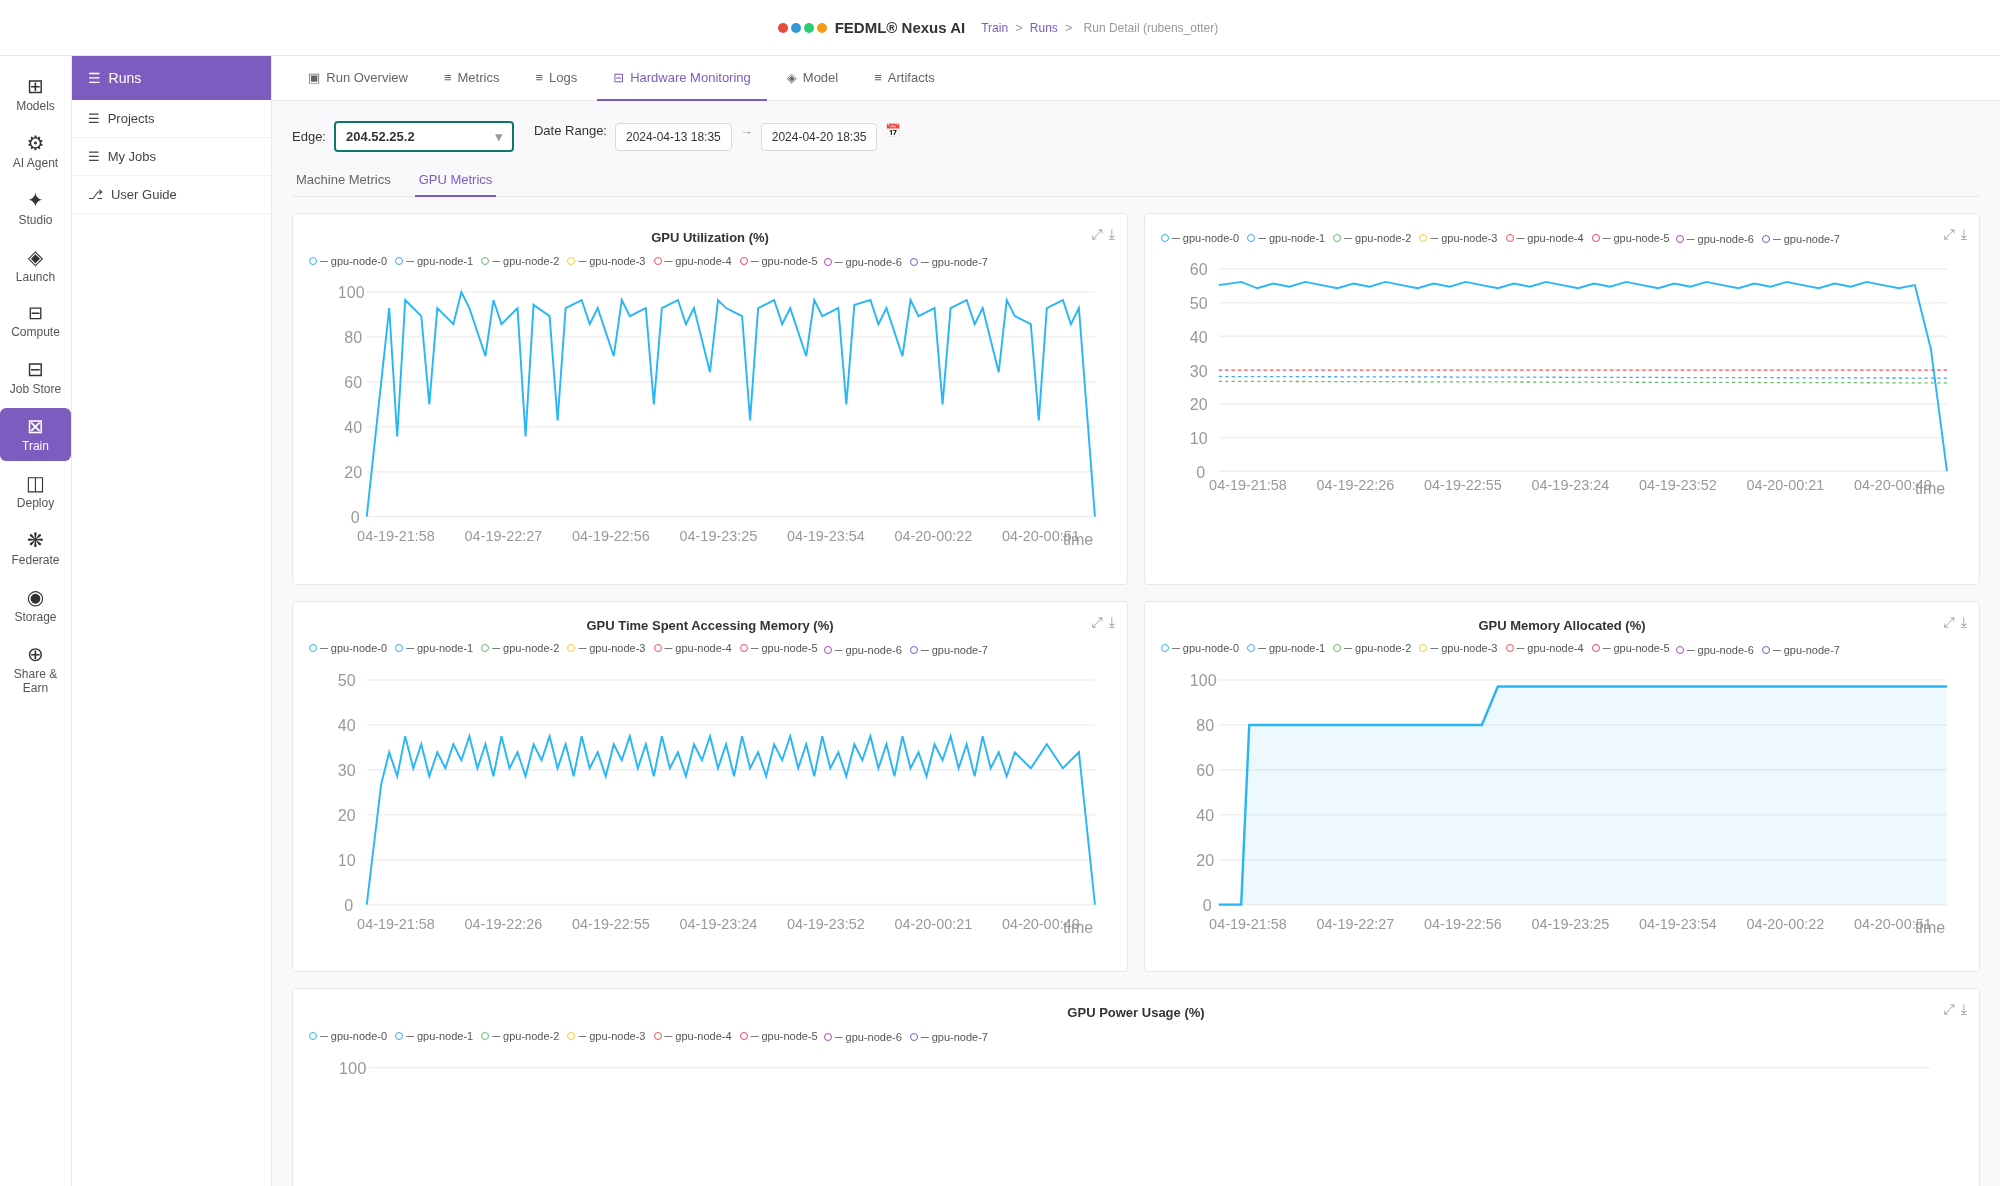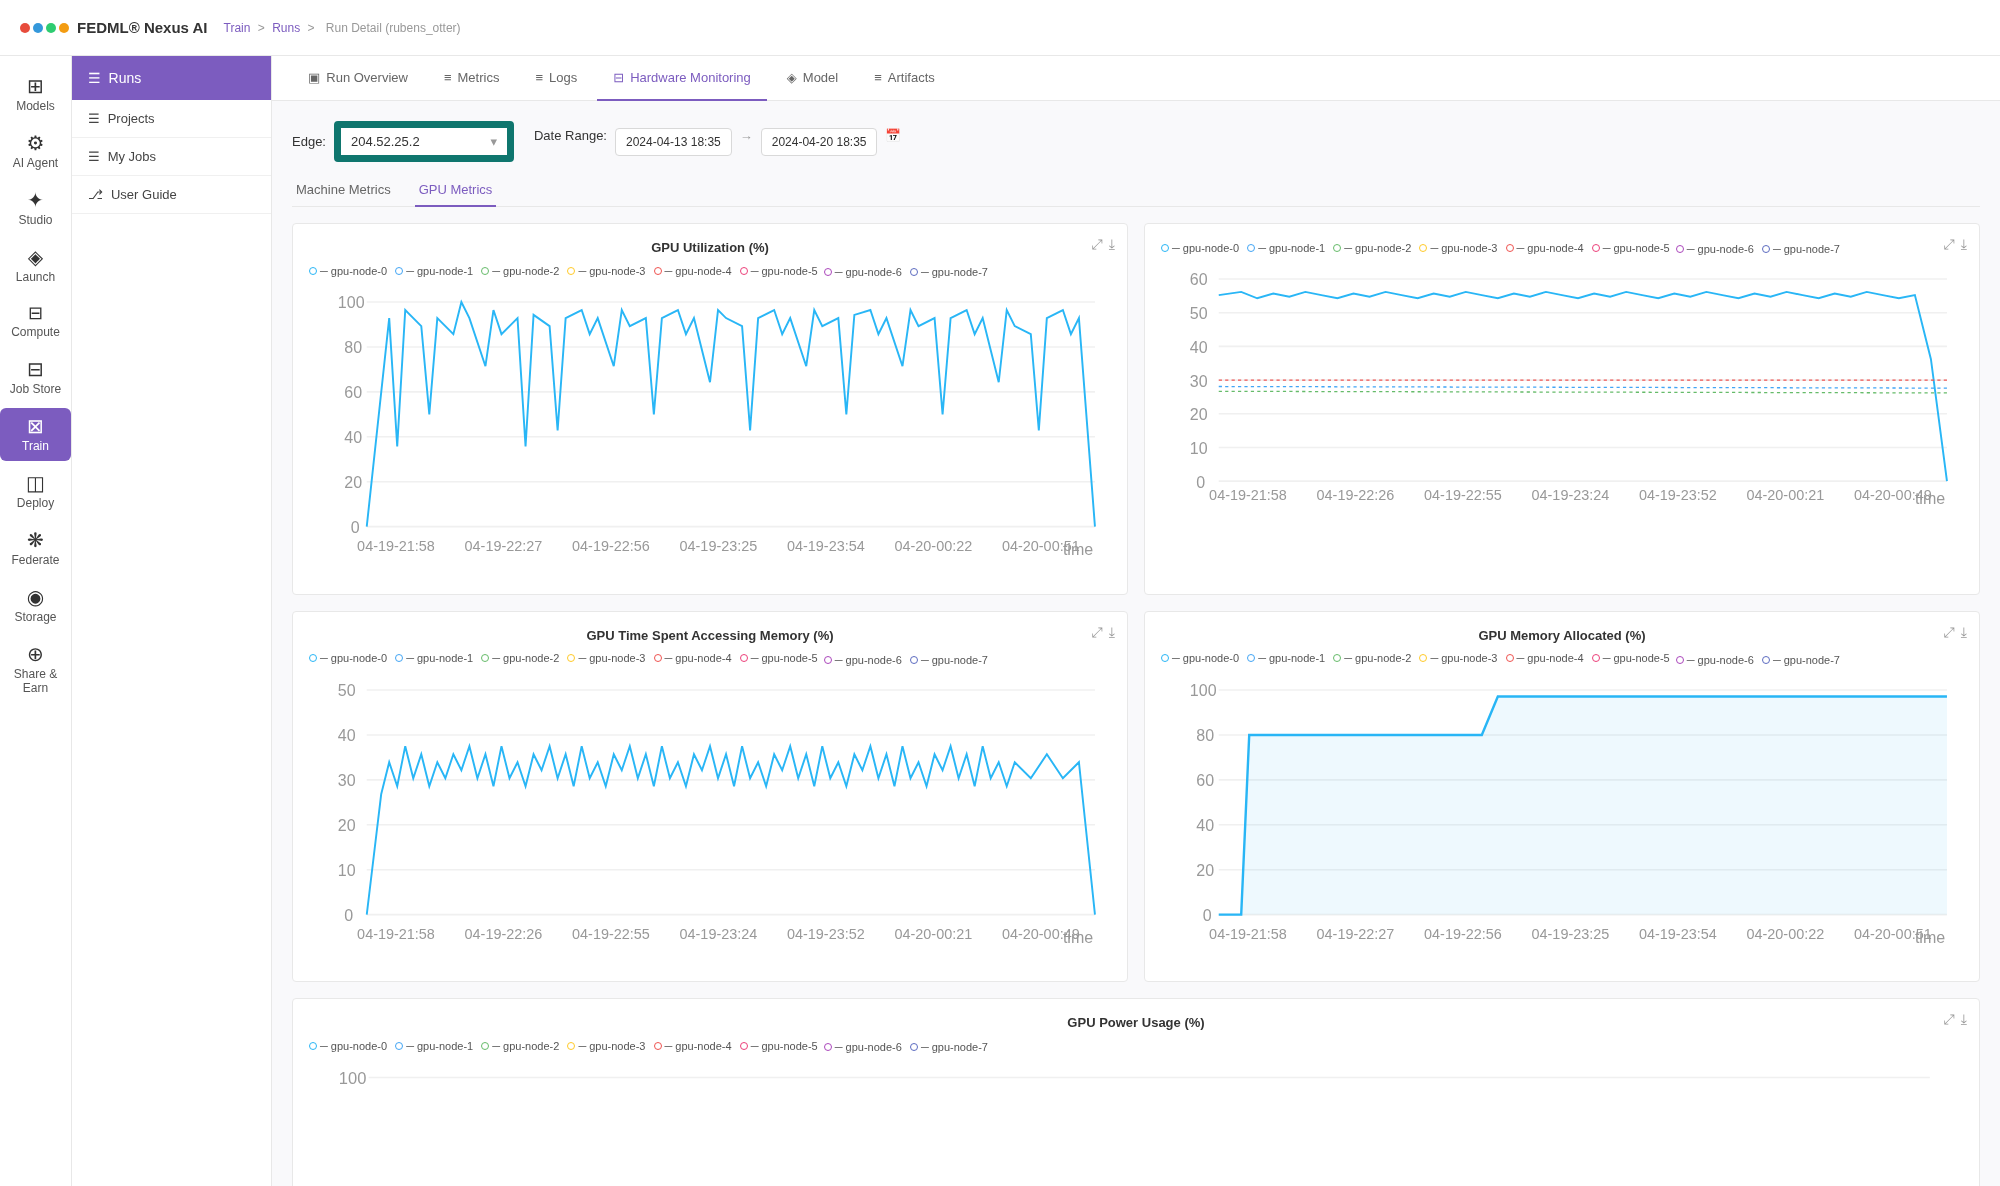--- a/index.html
+++ b/index.html
@@ -1,20 +1,20 @@
 <!DOCTYPE html>
 <html><head>
   <meta charset="utf-8">
   <style>
     * { box-sizing: border-box; margin: 0; padding: 0; }
     body { font-family: -apple-system, BlinkMacSystemFont, 'Segoe UI', sans-serif; background: #f5f5f7; color: #333; font-size: 13px; }
 
     
     .top-nav {
-      display: flex; align-items: center; justify-content: flex-start;
+      display: flex; align-items: center; justify-content: center;
       background: #fff; border-bottom: 1px solid #e8e8e8;
       padding: 0 20px; height: 56px;
     }
     .top-nav-left { display: flex; align-items: center; gap: 16px; }
     .logo { display: flex; align-items: center; gap: 8px; font-weight: 700; font-size: 15px; color: #333; }
     .logo-dots { display: flex; gap: 3px; align-items: center; }
     .logo-dot { width: 10px; height: 10px; border-radius: 50%; }
     .breadcrumb { font-size: 12px; color: #666; }
     .breadcrumb a { color: #7c5cbf; text-decoration: none; }
     .breadcrumb span { color: #999; margin: 0 4px; }
@@ -75,22 +75,22 @@
 
     
     .content-area { padding: 20px; }
 
     
     .filters-row { display: flex; align-items: center; gap: 20px; margin-bottom: 12px; }
     .filter-group { display: flex; align-items: center; gap: 8px; }
     .filter-label { font-weight: 500; color: #333; font-size: 13px; }
     .filter-select {
       display: flex; align-items: center; gap: 4px;
-      border: 7px solid #0f766e; border-radius: 4px; padding: 6px 10px;
-      background: #fff; cursor: pointer; min-width: 180px; font-size: 13px;
+      border: 2px solid #0f766e; border-radius: 4px; padding: 6px 10px;
+      background: #fff; cursor: pointer; min-width: 180px; font-size: 13px; font-weight: bold;
     }
     .date-range { display: flex; align-items: flex-start; gap: 8px; }
     .date-input {
       border: 1px solid #d9d9d9; border-radius: 4px; padding: 6px 10px;
       background: #fff; font-size: 12px; color: #333;
     }
 
     
     .metric-tabs { display: flex; gap: 20px; margin-bottom: 16px; border-bottom: 1px solid #e8e8e8; }
     .metric-tab {

